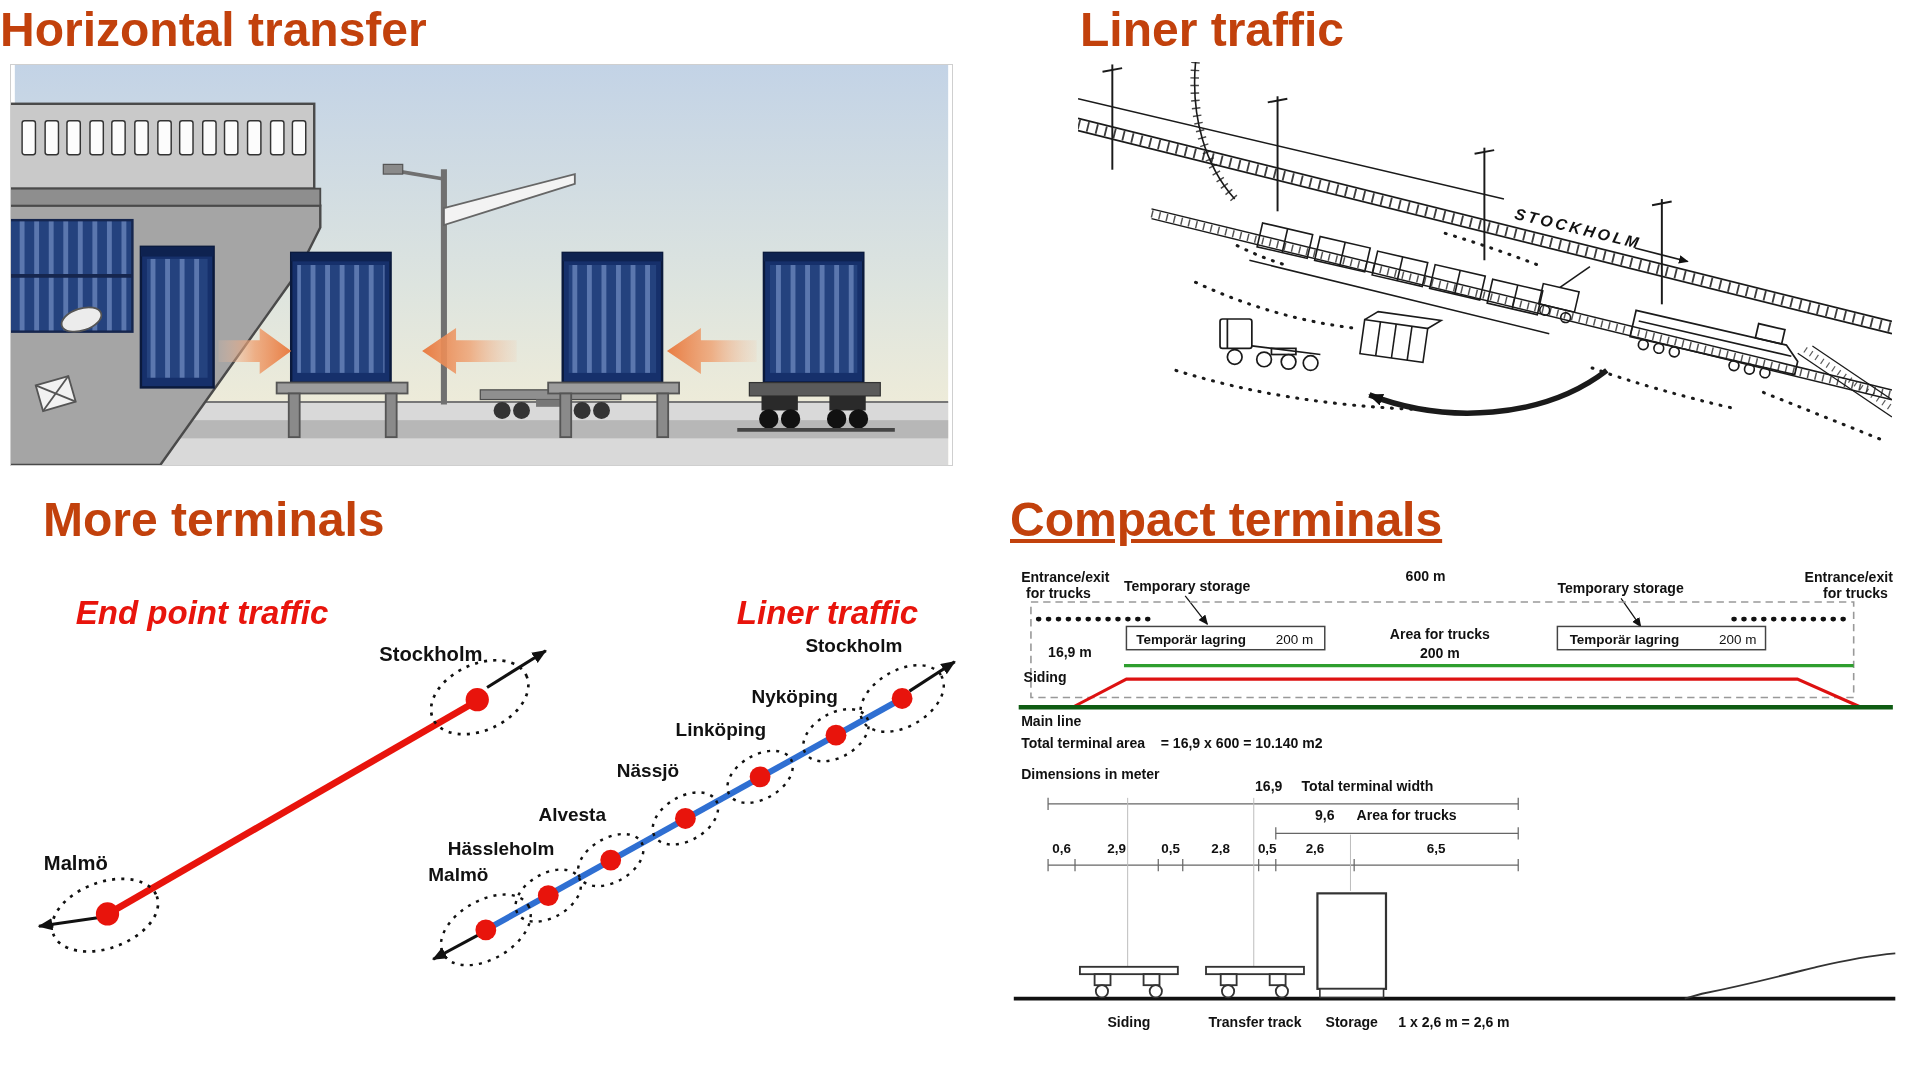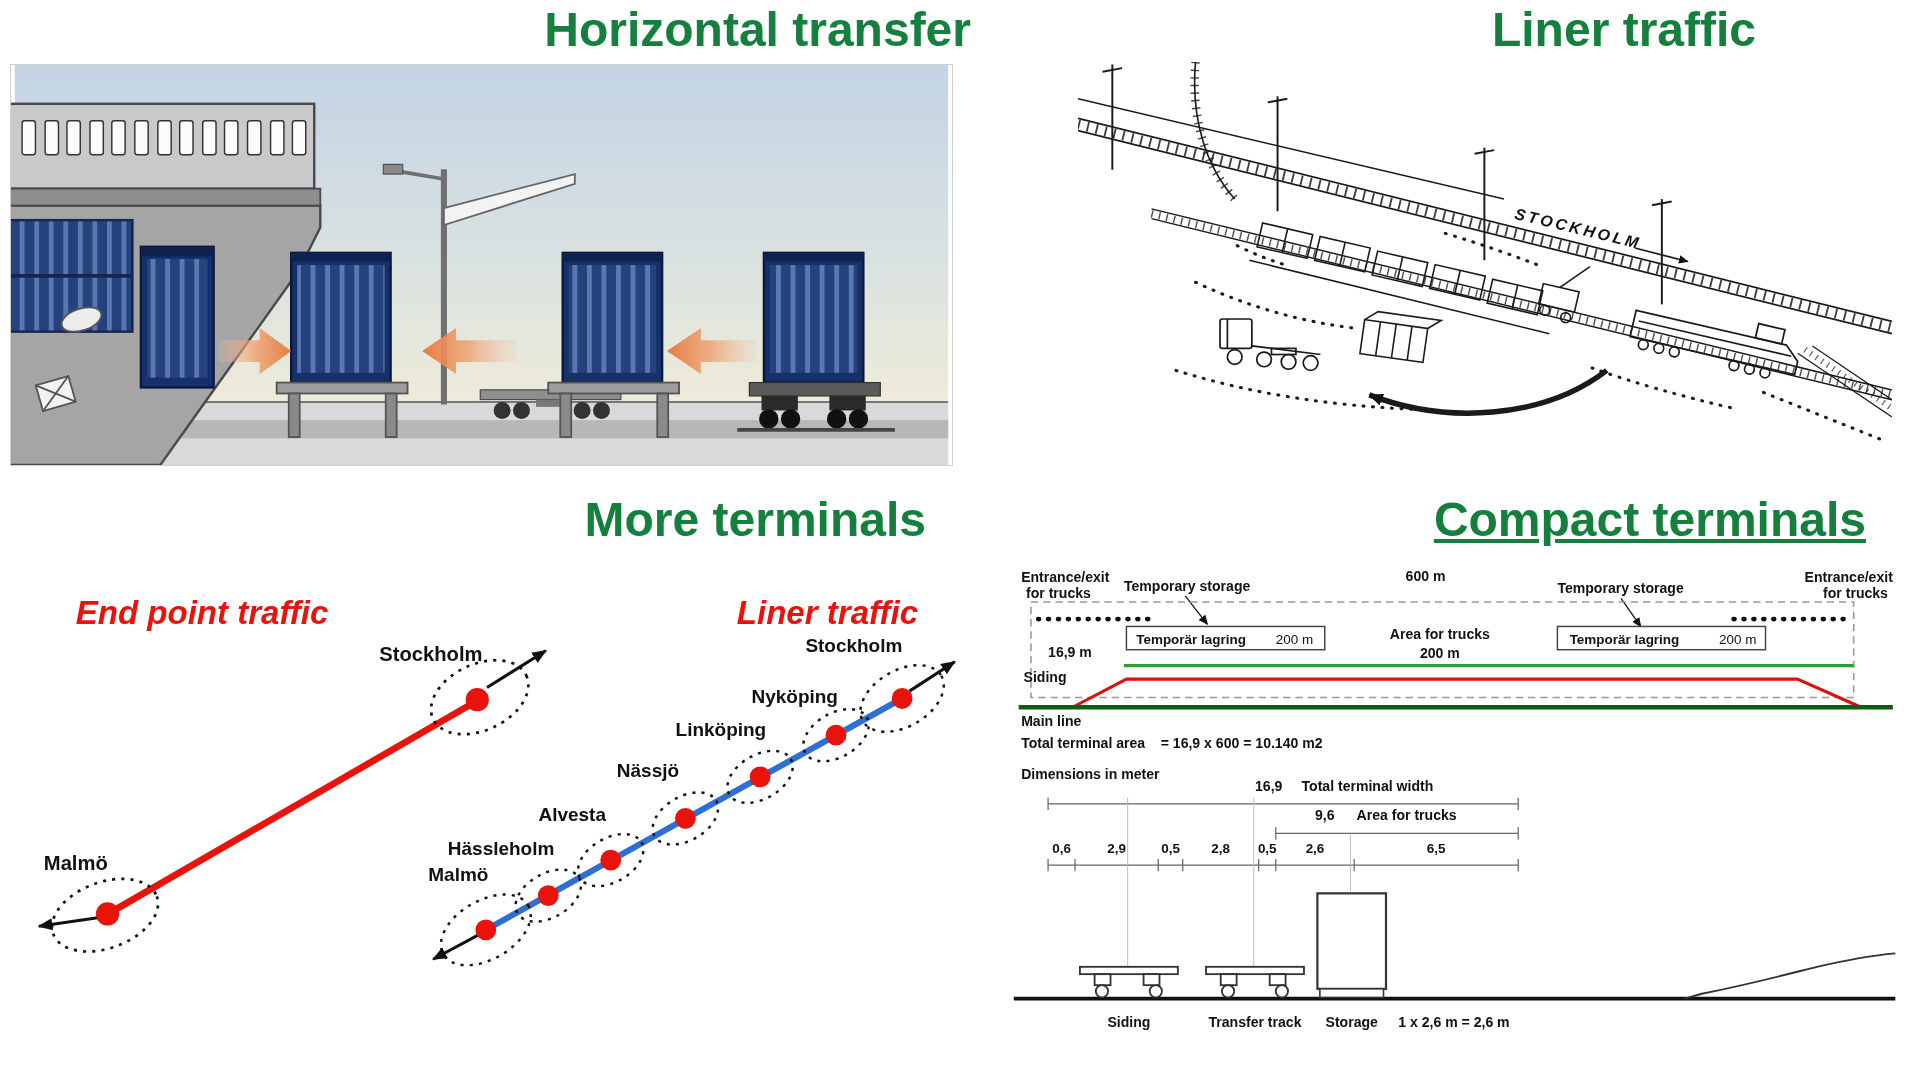--- a/index.html
+++ b/index.html
@@ -1,28 +1,28 @@
 <!DOCTYPE html>
 <html><head>
 <meta charset="utf-8">
 <style>
   * { margin:0; padding:0; box-sizing:border-box; }
   html,body { width:1920px; height:1080px; }
   body { background:#ffffff; font-family:"Liberation Sans", sans-serif; position:relative; overflow:hidden; }
   .slide { position:absolute; inset:0; background:#fff; }
-  .panel-title { position:absolute; text-align:right; font-weight:bold; font-size:48px; color:#15803d;margin-left:16px; }
+  .panel-title { position:absolute; text-align:left; font-weight:bold; font-size:48px; color:#c2410c; }
   svg { position:absolute; display:block; }
   svg text { font-family:"Liberation Sans", sans-serif; }
   #fig1 { left:10px;  top:64px;  width:943px; height:402px; border:1px solid #cfcfcf; }
   #fig2 { left:1078px; top:62px; width:814px; height:410px; }
   #fig3 { left:12px;  top:560px; width:955px; height:490px; }
   #fig4 { left:1004px; top:562px; width:906px; height:506px; }
   #title1 { left:0;     top:2px;   width:955px; }
   #title2 { left:1080px; top:2px;  width:660px; }
-  #title3 { left:0;     top:492px; width:910px; }
+  #title3 { left:0;     top:492px; width:910px;padding-left:43px; }
   #title4 { left:1010px; top:492px; width:840px;text-decoration:underline; }
 </style>
 </head>
 <body>
 
 <div class="slide">
 
   <div id="title1" class="panel-title">Horizontal transfer</div>
   <div id="title2" class="panel-title">Liner traffic</div>
   <div id="title3" class="panel-title">More terminals</div>

